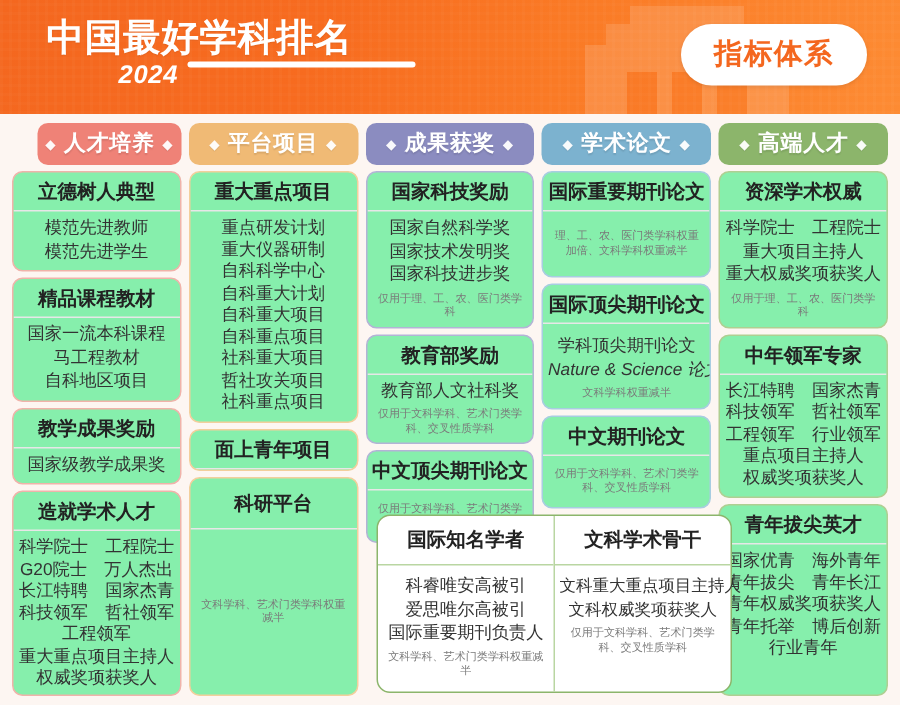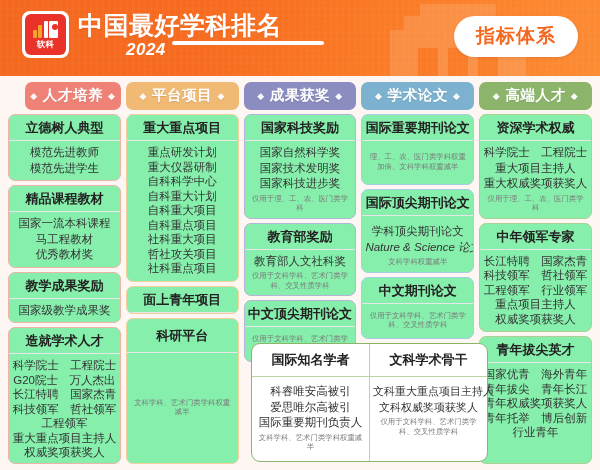--- a/index.html
+++ b/index.html
@@ -158,31 +158,20 @@
         <rect x="12" y="34" width="136" height="50" fill="#ffffff"></rect>
         <rect x="26" y="20" width="108" height="16" fill="#ffffff"></rect>
         <rect x="42" y="8" width="76" height="13" fill="#ffffff"></rect>
         <rect x="40" y="52" width="20" height="32" fill="#f4671f"></rect>
         <rect x="70" y="52" width="20" height="32" fill="#f4671f"></rect>
         <rect x="100" y="52" width="20" height="32" fill="#f4671f"></rect>
       </svg>
     </div>
 
     <div class="brand">
-      <div class="logo-box">
-        <div class="logo-in">
-          <div class="logo-bars">
-            <i></i>
-              <i></i>
-              <i></i>
-              <div class="rk"></div>
-          </div>
-          <div class="logo-word">软科</div>
-        </div>
-      </div>
       <div class="brand-txt">
         <div class="brand-title">中国最好学科排名</div>
         <div class="brand-sub">
           <div class="brand-year">2024</div>
           <div class="brand-rule"></div>
         </div>
       </div>
     </div>
 
     <div class="badge">指标体系</div>
@@ -199,21 +188,21 @@
         <div class="grp-body">
           <div class="it">模范先进教师</div>
           <div class="it">模范先进学生</div>
         </div>
       </div>
       <div class="grp">
         <div class="grp-title">精品课程教材</div>
         <div class="grp-body">
           <div class="it">国家一流本科课程</div>
           <div class="it">马工程教材</div>
-          <div class="it">优秀教材奖</div>
+          <div class="it">自科地区项目</div>
         </div>
       </div>
       <div class="grp">
         <div class="grp-title">教学成果奖励</div>
         <div class="grp-body">
           <div class="it">国家级教学成果奖</div>
         </div>
       </div>
       <div class="grp" style="flex:1 1 auto;">
         <div class="grp-title">造就学术人才</div>

